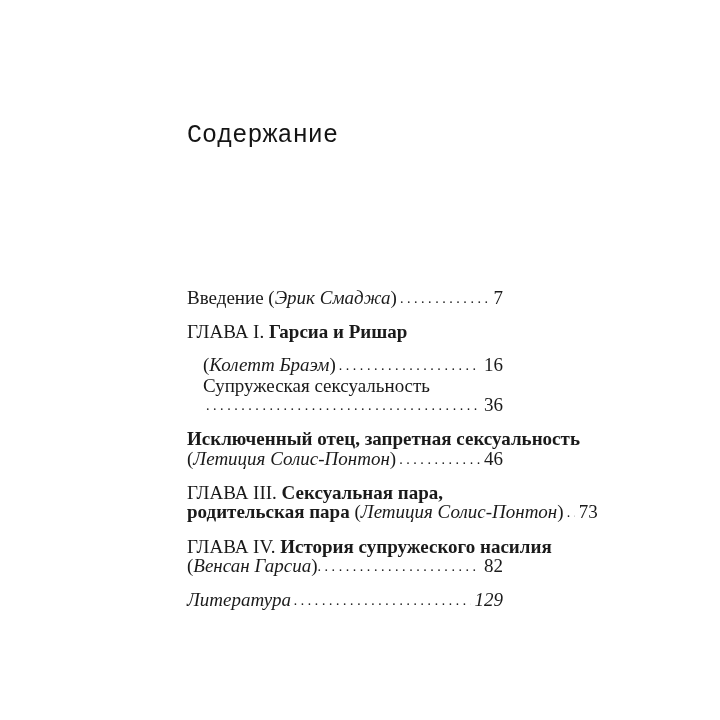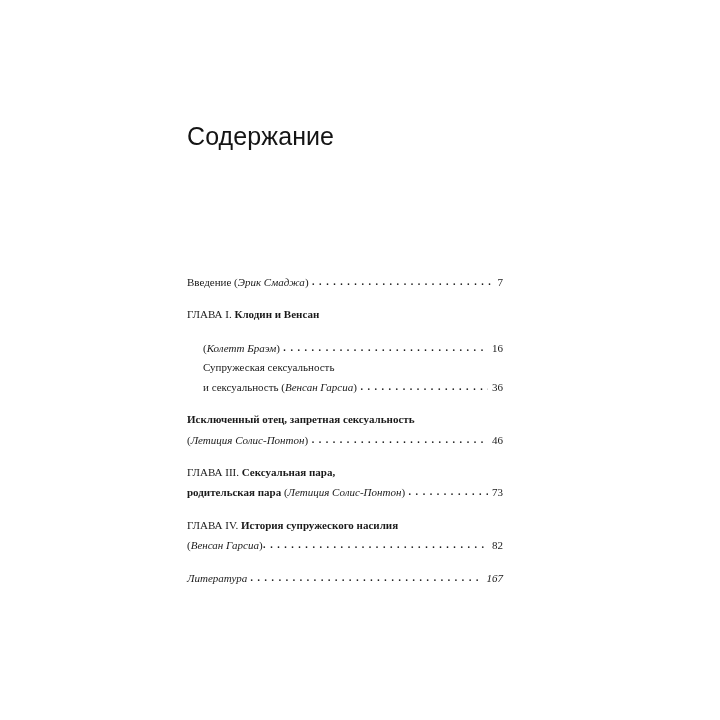--- a/index.html
+++ b/index.html
@@ -20,35 +20,35 @@
     position: relative;
     width: 720px;
     height: 720px;
     background: #ffffff;
   }
 
   .toc-title {
     position: absolute;
     left: 187px;
     top: 121px;
-    font-family: Liberation Sans, sans-serif;
+    font-family: Liberation Mono, monospace;
     font-size: 25px;
     font-weight: 400;
     letter-spacing: 0.1px;
     color: #141414;
     line-height: 1.2;
     white-space: nowrap;
   }
 
   .toc-body {
     position: absolute;
     left: 187px;
-    top: 272px;
+    top: 288px;
     width: 316px;
-    font-size: 11px;
+    font-size: 19px;
     line-height: 19.3px;
   }
 
   
   .entry {
     margin-bottom: 13px;
   }
   .entry:last-child {
     margin-bottom: 0;
     font-style: italic;
@@ -110,34 +110,33 @@
   <div class="toc-body">
       <div class="entry">
         <div class="line">
           <span class="line-text"><span>Введение (</span><span class="i">Эрик Смаджа</span><span>)</span></span>
           <span class="leader"></span>
           <span class="pageno">7</span>
         </div>
       </div>
       <div class="entry">
         <div class="line">
-          <span class="line-text"><span>ГЛАВА I. </span><span class="b">Клодин и Венсан</span></span>
+          <span class="line-text"><span>ГЛАВА I. </span><span class="b">Гарсиа и Ришар</span></span>
         </div>
       </div>
       <div class="entry">
         <div class="line indent">
           <span class="line-text"><span>(</span><span class="i">Колетт Браэм</span><span>)</span></span>
           <span class="leader"></span>
           <span class="pageno">16</span>
         </div>
         <div class="line indent">
           <span class="line-text"><span>Супружеская сексуальность</span></span>
         </div>
         <div class="line indent">
-          <span class="line-text"><span>и сексуальность (</span><span class="i">Венсан Гарсиа</span><span>)</span></span>
           <span class="leader"></span>
           <span class="pageno">36</span>
         </div>
       </div>
       <div class="entry">
         <div class="line">
           <span class="line-text"><span class="b">Исключенный отец, запретная сексуальность</span></span>
         </div>
         <div class="line">
           <span class="line-text"><span>(</span><span class="i">Летиция Солис-Понтон</span><span>)</span></span>
@@ -162,18 +161,18 @@
         <div class="line">
           <span class="line-text"><span>(</span><span class="i">Венсан Гарсиа</span><span>)</span></span>
           <span class="leader tight"></span>
           <span class="pageno">82</span>
         </div>
       </div>
       <div class="entry">
         <div class="line">
           <span class="line-text"><span>Литература</span></span>
           <span class="leader"></span>
-          <span class="pageno">167</span>
+          <span class="pageno">129</span>
         </div>
       </div>
     </div>
 
 </div>
 
 </body></html>

